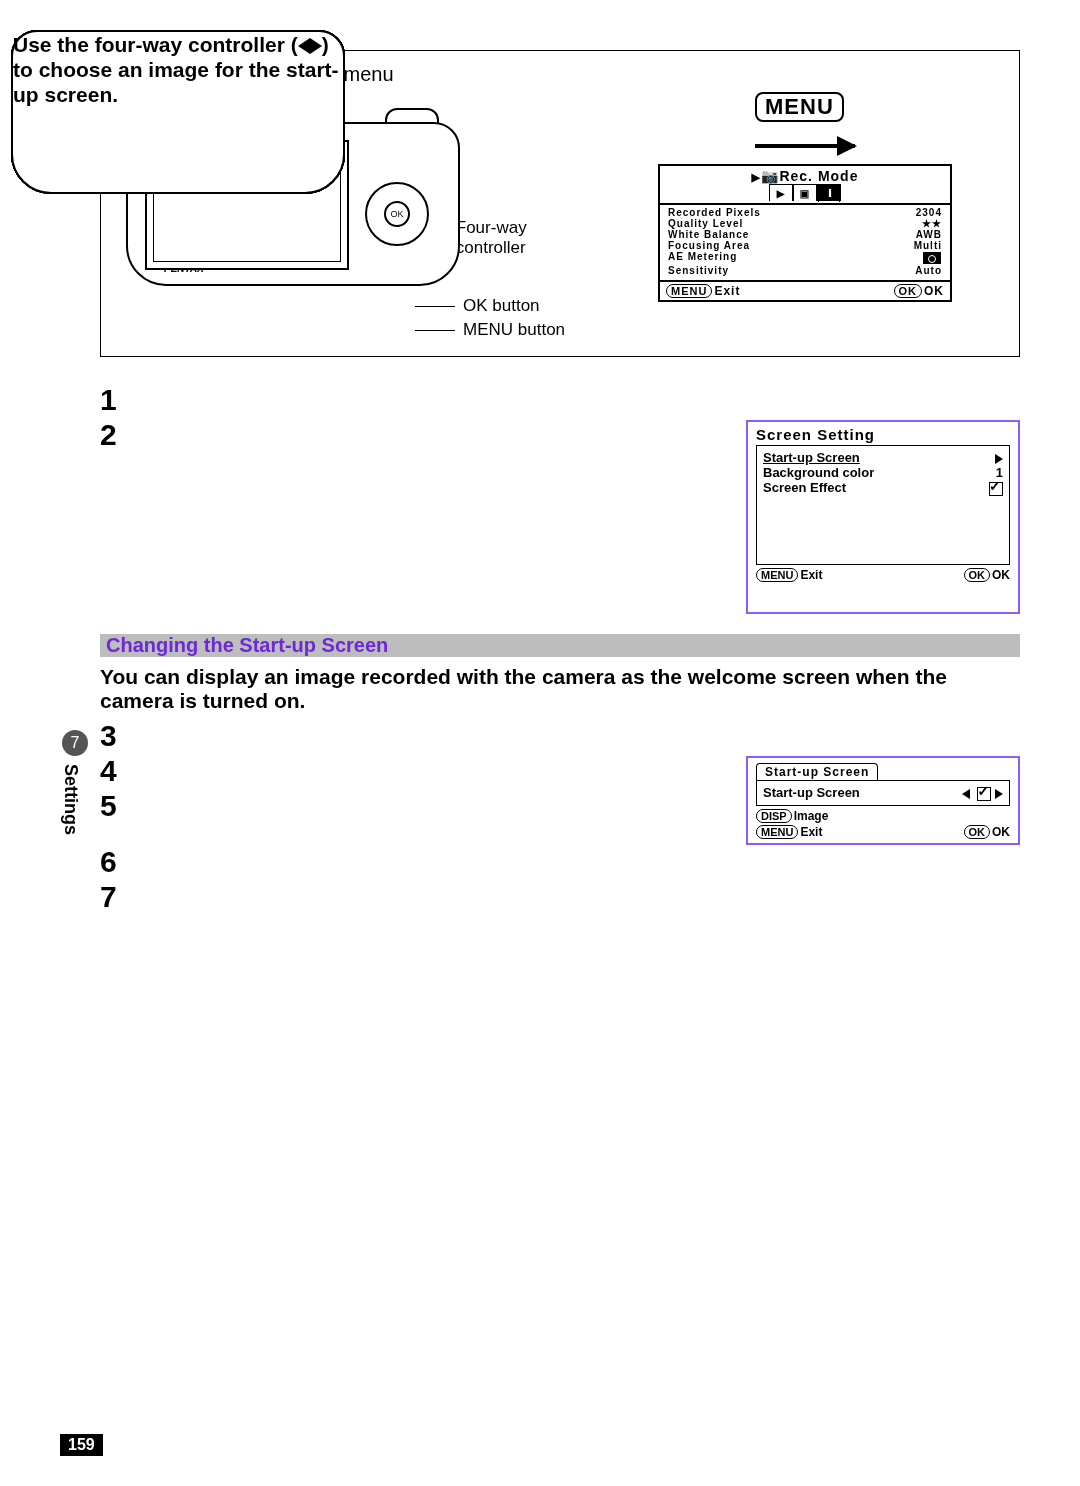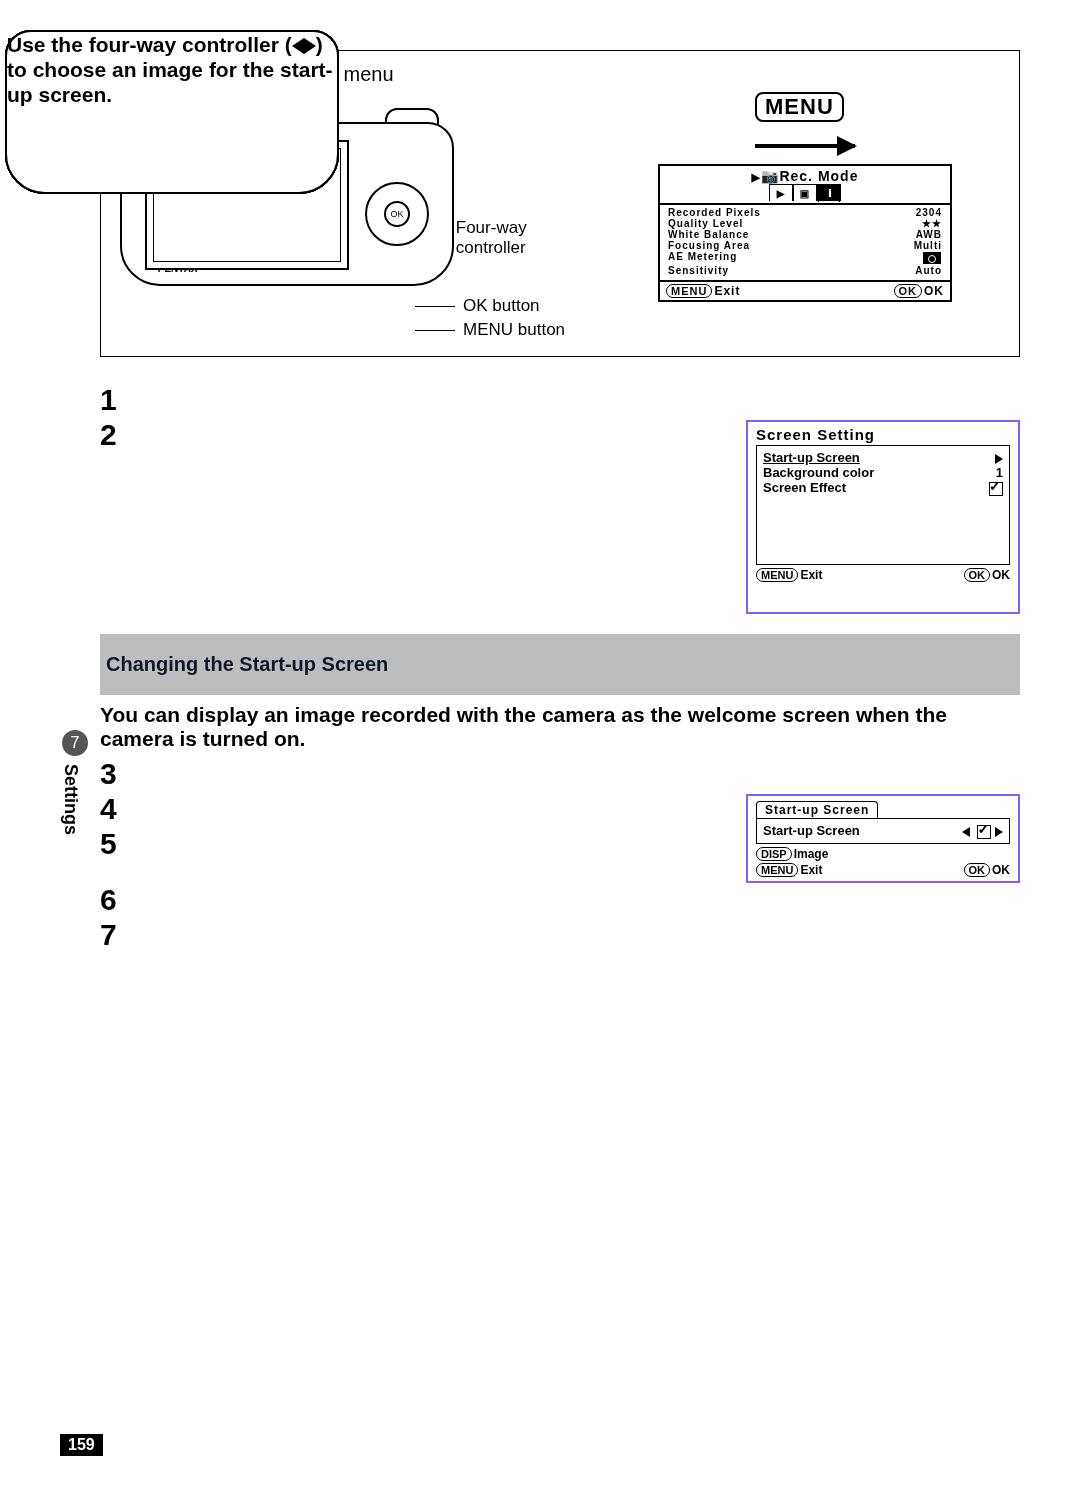--- a/index.html
+++ b/index.html
@@ -10,21 +10,21 @@
   .pagenum { position:absolute; left:60px; bottom:30px; background:#000; color:#fff; font-size:16px; font-weight:bold; padding:2px 8px; }
 
   .box { border:1px solid #000; padding:12px 14px 12px 14px; margin-bottom:26px; }
   .howto { font-size:20px; margin-bottom:6px; }
   .wrench { font-weight:bold; letter-spacing:-2px;}
   .top-row { display:flex; align-items:flex-start; gap:30px; }
 
   
   .camera-wrap { width:460px; }
   .camera { width:340px; height:200px; position:relative; margin-bottom:6px; }
-  .body { position:absolute; left:5px; top:30px; width:330px; height:160px; border:2px solid #000; border-radius:26px 26px 40px 40px / 26px 26px 40px 40px; background:#fff; }
+  .body { position:absolute; left:11px; top:30px; width:330px; height:160px; border:2px solid #000; border-radius:26px 26px 40px 40px / 26px 26px 40px 40px; background:#fff; }
   .screen { position:absolute; left:30px; top:48px; width:200px; height:126px; border:2px solid #000; background:#fff; }
   .screen-inner { position:absolute; left:6px; top:6px; right:6px; bottom:6px; border:1px solid #000; }
   .dpad { position:absolute; right:26px; top:90px; width:60px; height:60px; border:2px solid #000; border-radius:50%; }
   .okb { position:absolute; left:50%; top:50%; transform:translate(-50%,-50%); width:22px; height:22px; border:2px solid #000; border-radius:50%; font-size:9px; display:flex;align-items:center;justify-content:center; }
   .top-dial { position:absolute; left:150px; top:6px; width:70px; height:26px; border:2px solid #000; border-radius:12px 12px 4px 4px; background:#fff;}
   .top-dial::after{content:""; position:absolute; left:8px; right:8px; top:-3px; height:6px; border-top:2px solid #000; border-left:2px solid #000;border-right:2px solid #000; border-radius:6px 6px 0 0;}
   .shutter { position:absolute; right:16px; top:16px; width:50px; height:20px; border:2px solid #000; border-radius:12px 12px 0 0; }
   .topbtn { position:absolute; top:24px; width:10px; height:8px; border:1px solid #000; border-radius:2px;}
   .brand { position:absolute; left:36px; bottom:10px; font-size:10px; font-family:Arial; font-weight:bold; font-style:italic;}
   .labels { font-size:17px; }
@@ -42,21 +42,21 @@
   .tabicons span { border:1.5px solid #000; width:22px; height:16px; display:inline-flex;align-items:center;justify-content:center; font-size:10px; border-bottom:none; }
   .tabicons span.active { background:#000; color:#fff; }
   .lcd .rows { padding:2px 8px 4px 8px; }
   .lcd .rows div { display:flex; justify-content:space-between; font-weight:bold; font-size:10px; }
   .lcd .ftr { border-top:2px solid #000; display:flex; justify-content:space-between; padding:2px 6px; font-size:12px; font-weight:bold; }
   .pill { border:1.5px solid #000; border-radius:8px; padding:0 4px; font-size:11px; display:inline-block; margin-right:2px;}
   .lcd .eye { display:inline-block; width:18px; height:12px; border:1.5px solid #fff; background:#000; position:relative; vertical-align:middle;}
   .lcd .eye::after{content:"";position:absolute;left:5px;top:3px;width:6px;height:6px;border:1px solid #fff;border-radius:50%;}
 
   .section-banner { background:#3a3a3a; color:#fff; font-size:28px; font-weight:bold; padding:10px 14px; margin-bottom:14px; line-height:1.2;}
-  .sub-banner { background:#bdbdbd; color:#0f172a; font-weight:bold; font-size:20px; padding:19px 6px; margin:20px 0 8px 0; }
+  .sub-banner { background:#bdbdbd; color:#6d28d9; font-weight:bold; font-size:20px; padding:0 6px; margin:20px 0 8px 0; }
 
   .steps { margin-left:40px; }
   .step { display:flex; gap:10px; margin-bottom:2px; }
   .step .n { font-size:30px; font-weight:bold; width:26px; flex:none; line-height:1.1;}
   .step .body { font-size:21px; font-weight:bold; flex:1; line-height:1.2; }
   .desc { font-weight:bold; font-size:20px; margin-top:4px; }
   .tri-r { display:inline-block; width:0;height:0;border-left:12px solid #000;border-top:8px solid transparent;border-bottom:8px solid transparent; vertical-align:middle;}
   .tri-l { display:inline-block; width:0;height:0;border-right:12px solid #000;border-top:8px solid transparent;border-bottom:8px solid transparent; vertical-align:middle;}
   .tri-u { display:inline-block; width:0;height:0;border-bottom:12px solid #000;border-left:8px solid transparent;border-right:8px solid transparent; vertical-align:middle;}
   .tri-d { display:inline-block; width:0;height:0;border-top:12px solid #000;border-left:8px solid transparent;border-right:8px solid transparent; vertical-align:middle;}

